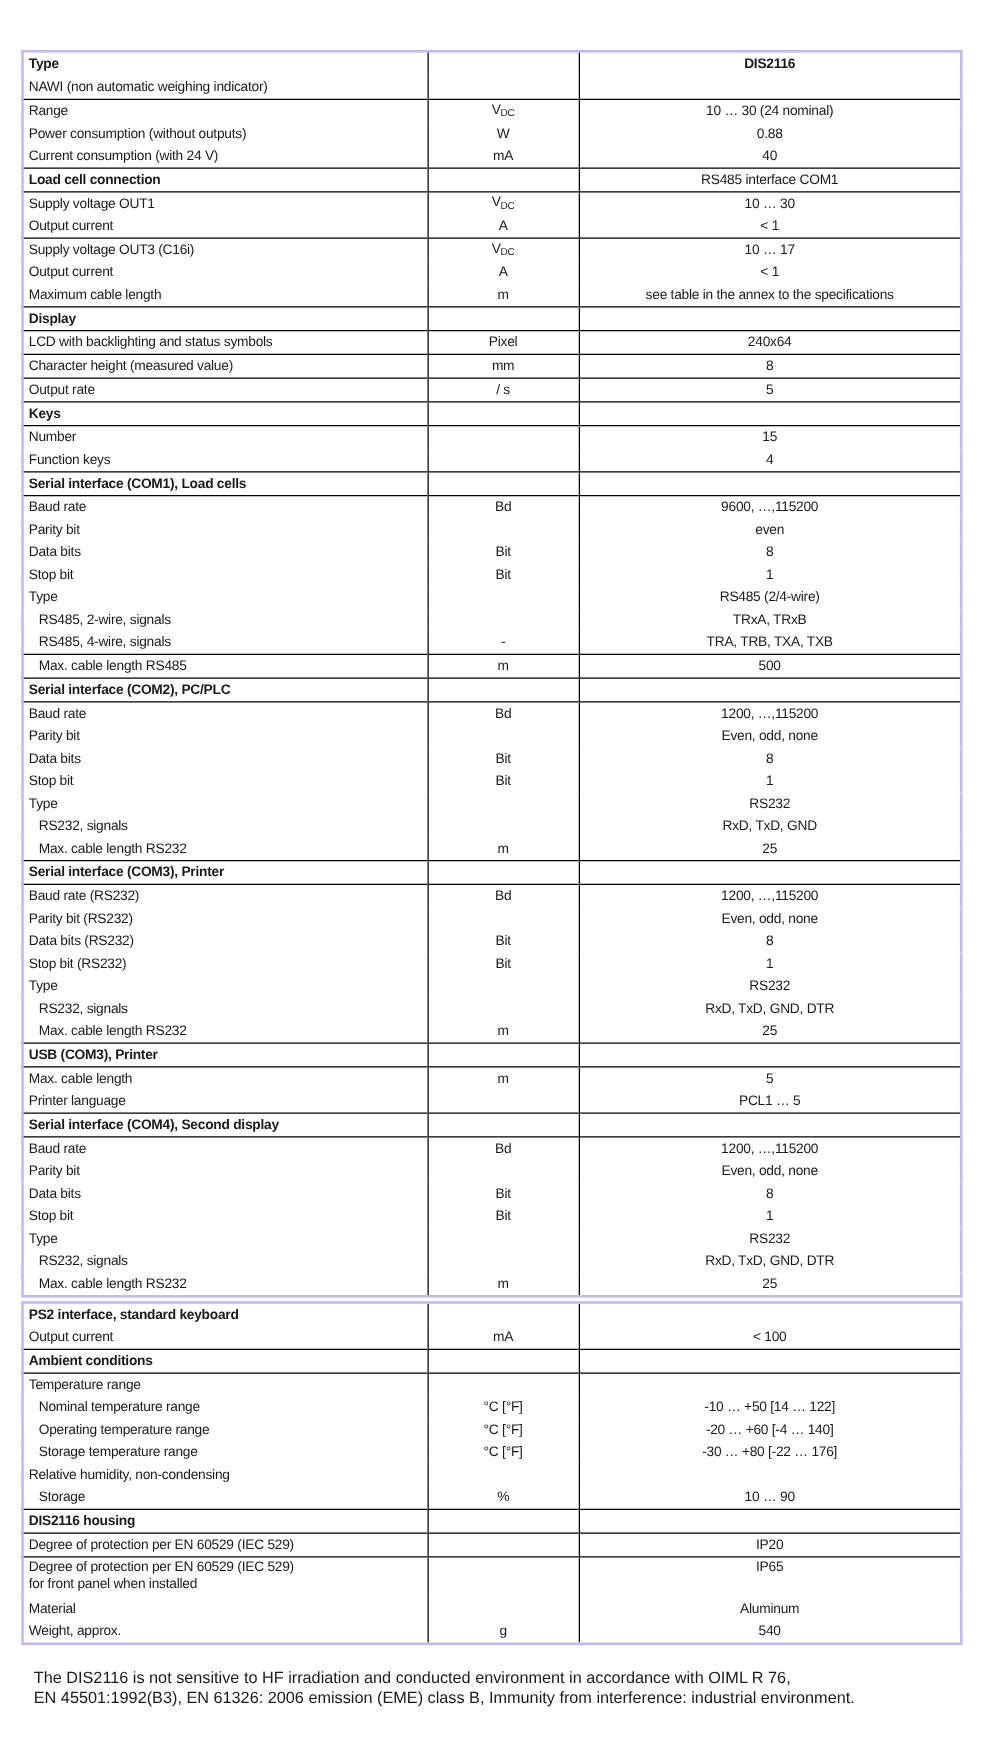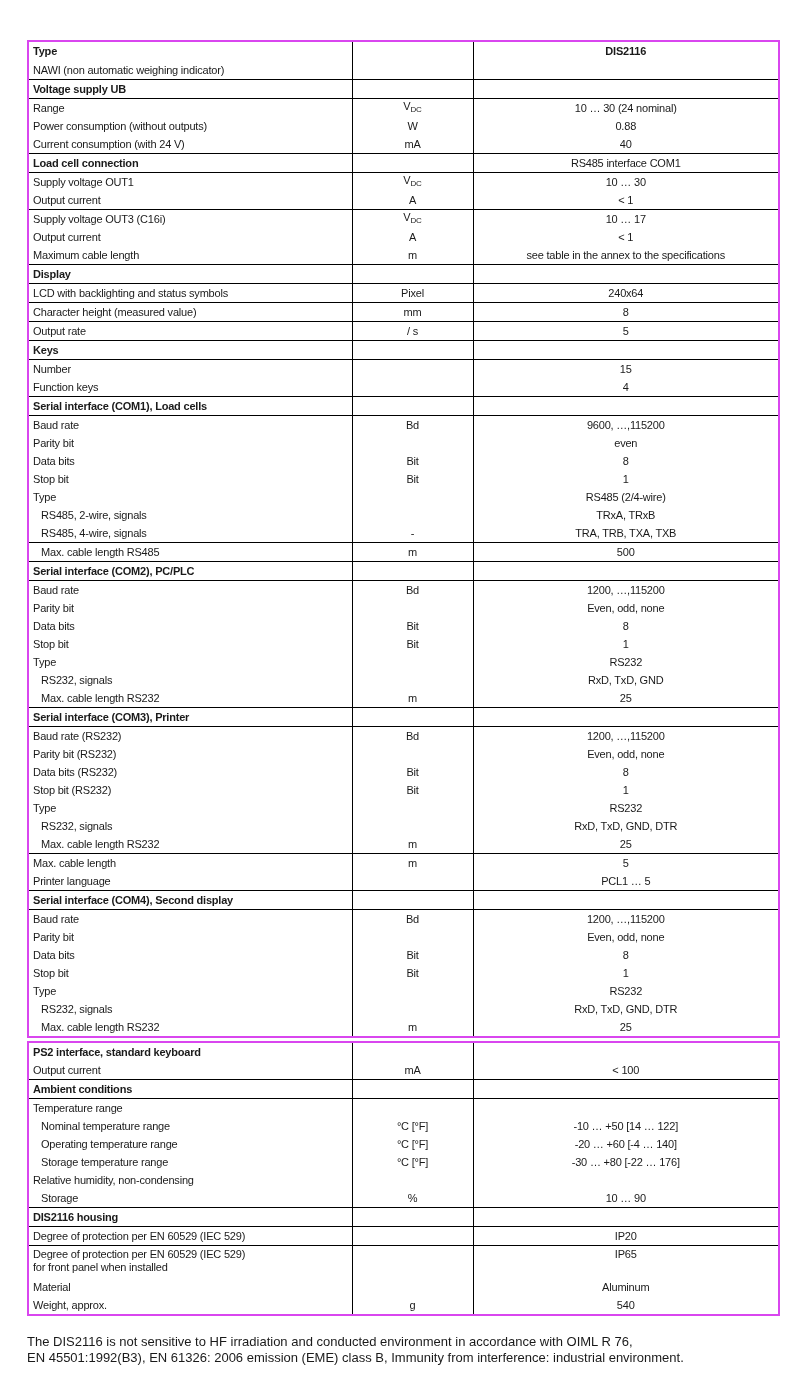--- a/index.html
+++ b/index.html
@@ -1,19 +1,19 @@
 <!DOCTYPE html>
 <html><head>
   <meta charset="utf-8">
   <style>
     html, body { margin: 0; padding: 0; background: #ffffff; }
     body { width: 800px; height: 1400px; position: relative; font-family: "Liberation Sans", sans-serif; color: #1a1a1a; }
     .spec-table {
-      position: absolute; left: 27px; width: 751px;
-      border: 2px solid #d946ef; border-collapse: collapse; box-sizing: border-box;
+      position: absolute; left: 17px; width: 751px;
+      border: 2px solid #c4b5fd; border-collapse: collapse; box-sizing: border-box;
       table-layout: fixed; font-size: 11px; letter-spacing: -0.2px;
     }
     #table1 { top: 40px; }
     #table2 { top: 1041px; }
     .spec-table col.c1 { width: 324px; }
     .spec-table col.c2 { width: 121px; }
     .spec-table col.c3 { width: 306px; }
     .spec-table td {
       height: 18px; padding: 0 0 0 4px; vertical-align: middle; line-height: 13px;
       border-left: 1px solid #000; border-right: 1px solid #000; white-space: nowrap;
@@ -46,25 +46,20 @@
       <tr class="hdr first-row">
         <td class="lbl">Type</td>
         <td class="unit"></td>
         <td class="val">DIS2116</td>
       </tr>
       <tr class="">
         <td class="lbl">NAWI (non automatic weighing indicator)</td>
         <td class="unit"></td>
         <td class="val"></td>
       </tr>
-      <tr class="hdr top-border ">
-        <td class="lbl">Voltage supply UB</td>
-        <td class="unit"></td>
-        <td class="val"></td>
-      </tr>
       <tr class="top-border ">
         <td class="lbl">Range</td>
         <td class="unit"><span>V</span><sub>DC</sub></td>
         <td class="val">10 … 30 (24 nominal)</td>
       </tr>
       <tr class="">
         <td class="lbl">Power consumption (without outputs)</td>
         <td class="unit"><span>W</span></td>
         <td class="val">0.88</td>
       </tr>
@@ -255,20 +250,25 @@
       </tr>
       <tr class="">
         <td class="lbl indent">RS232, signals</td>
         <td class="unit"></td>
         <td class="val">RxD, TxD, GND, DTR</td>
       </tr>
       <tr class="">
         <td class="lbl indent">Max. cable length RS232</td>
         <td class="unit"><span>m</span></td>
         <td class="val">25</td>
+      </tr>
+      <tr class="hdr top-border ">
+        <td class="lbl">USB (COM3), Printer</td>
+        <td class="unit"></td>
+        <td class="val"></td>
       </tr>
       <tr class="top-border ">
         <td class="lbl">Max. cable length</td>
         <td class="unit"><span>m</span></td>
         <td class="val">5</td>
       </tr>
       <tr class="">
         <td class="lbl">Printer language</td>
         <td class="unit"></td>
         <td class="val">PCL1 … 5</td>

